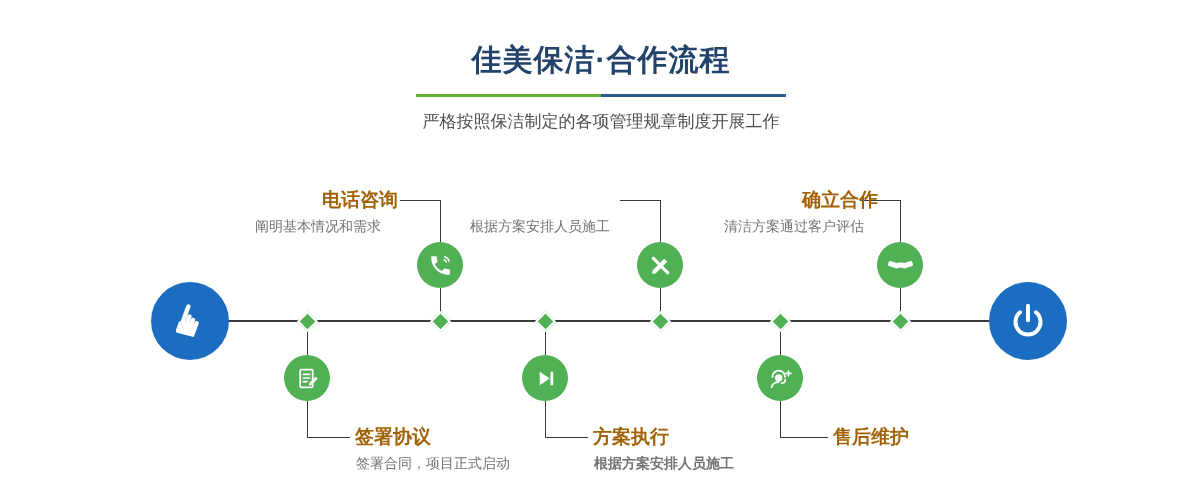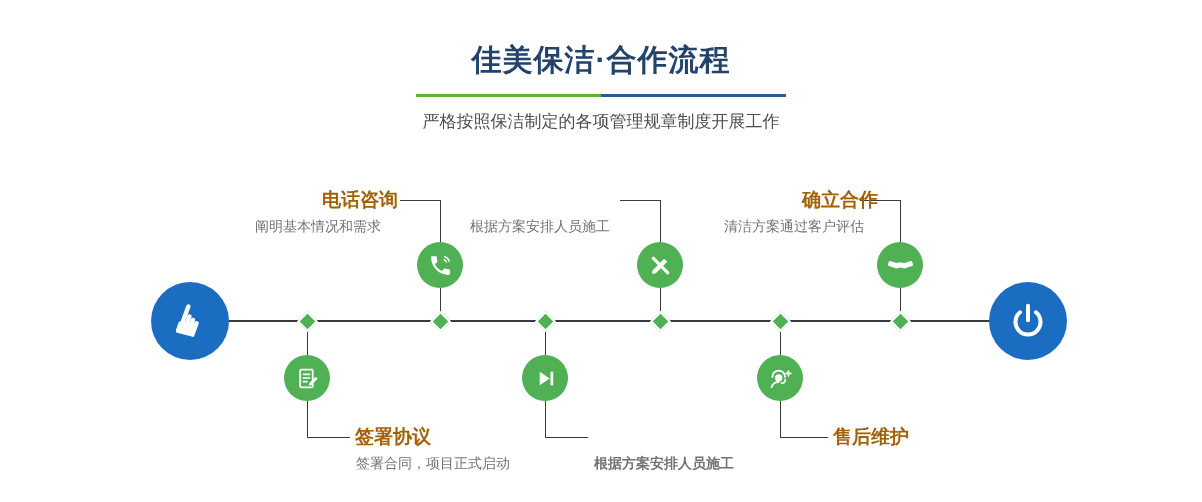--- a/index.html
+++ b/index.html
@@ -128,17 +128,18 @@
   <div class="abs step-desc" style="left:228px;top:217px;width:180px;text-align:center;">阐明基本情况和需求</div>
 
   <div class="abs step-desc" style="left:450px;top:217px;width:180px;text-align:center;">根据方案安排人员施工</div>
 
   <div class="abs step-title" style="left:732px;top:189px;width:146px;text-align:right;">确立合作</div>
   <div class="abs step-desc" style="left:704px;top:217px;width:180px;text-align:center;">清洁方案通过客户评估</div>
 
   <div class="abs step-title" style="left:355px;top:426px;width:200px;text-align:left;">签署协议</div>
   <div class="abs step-desc" style="left:356px;top:454px;width:220px;text-align:left;">签署合同，项目正式启动</div>
 
+  <div class="abs step-title" style="left:593px;top:426px;width:200px;text-align:left;">方案执行</div>
   <div class="abs step-desc" style="left:594px;top:454px;width:220px;text-align:left;font-weight:bold;">根据方案安排人员施工</div>
 
   <div class="abs step-title" style="left:833px;top:426px;width:200px;text-align:left;">售后维护</div>
 
 </div>
 
 </body></html>

